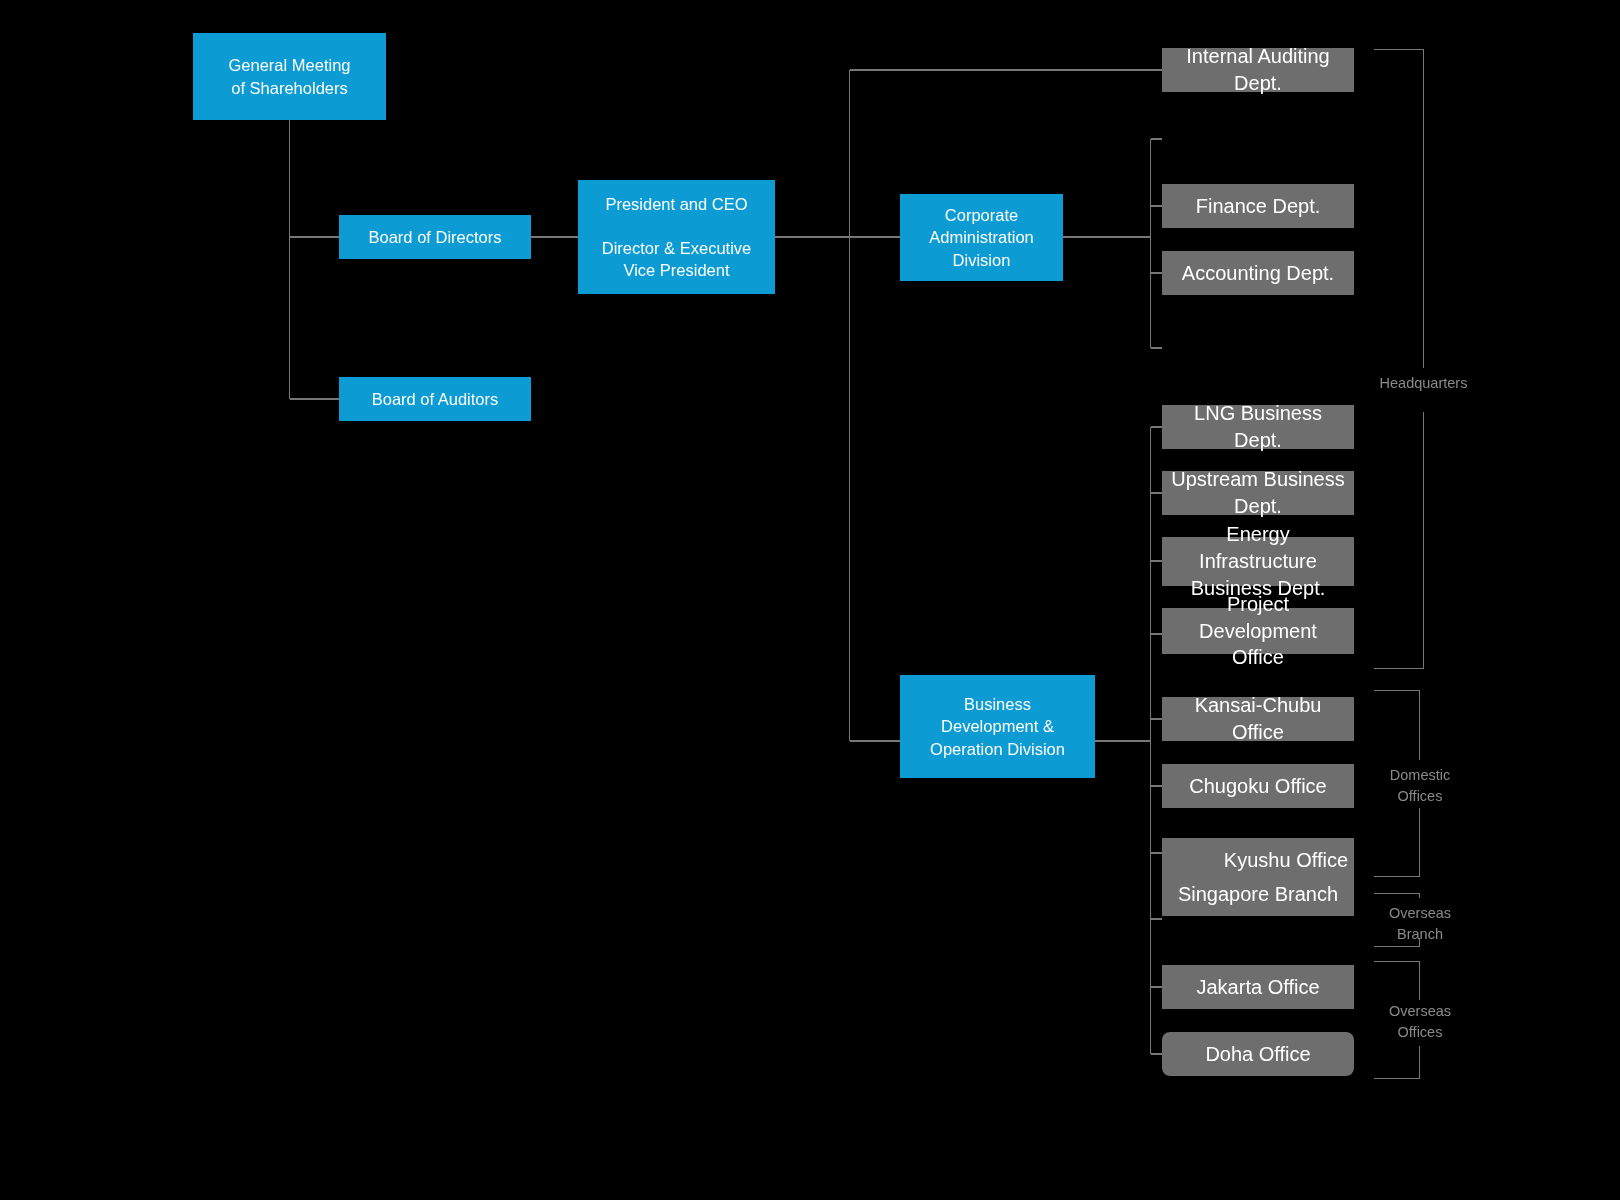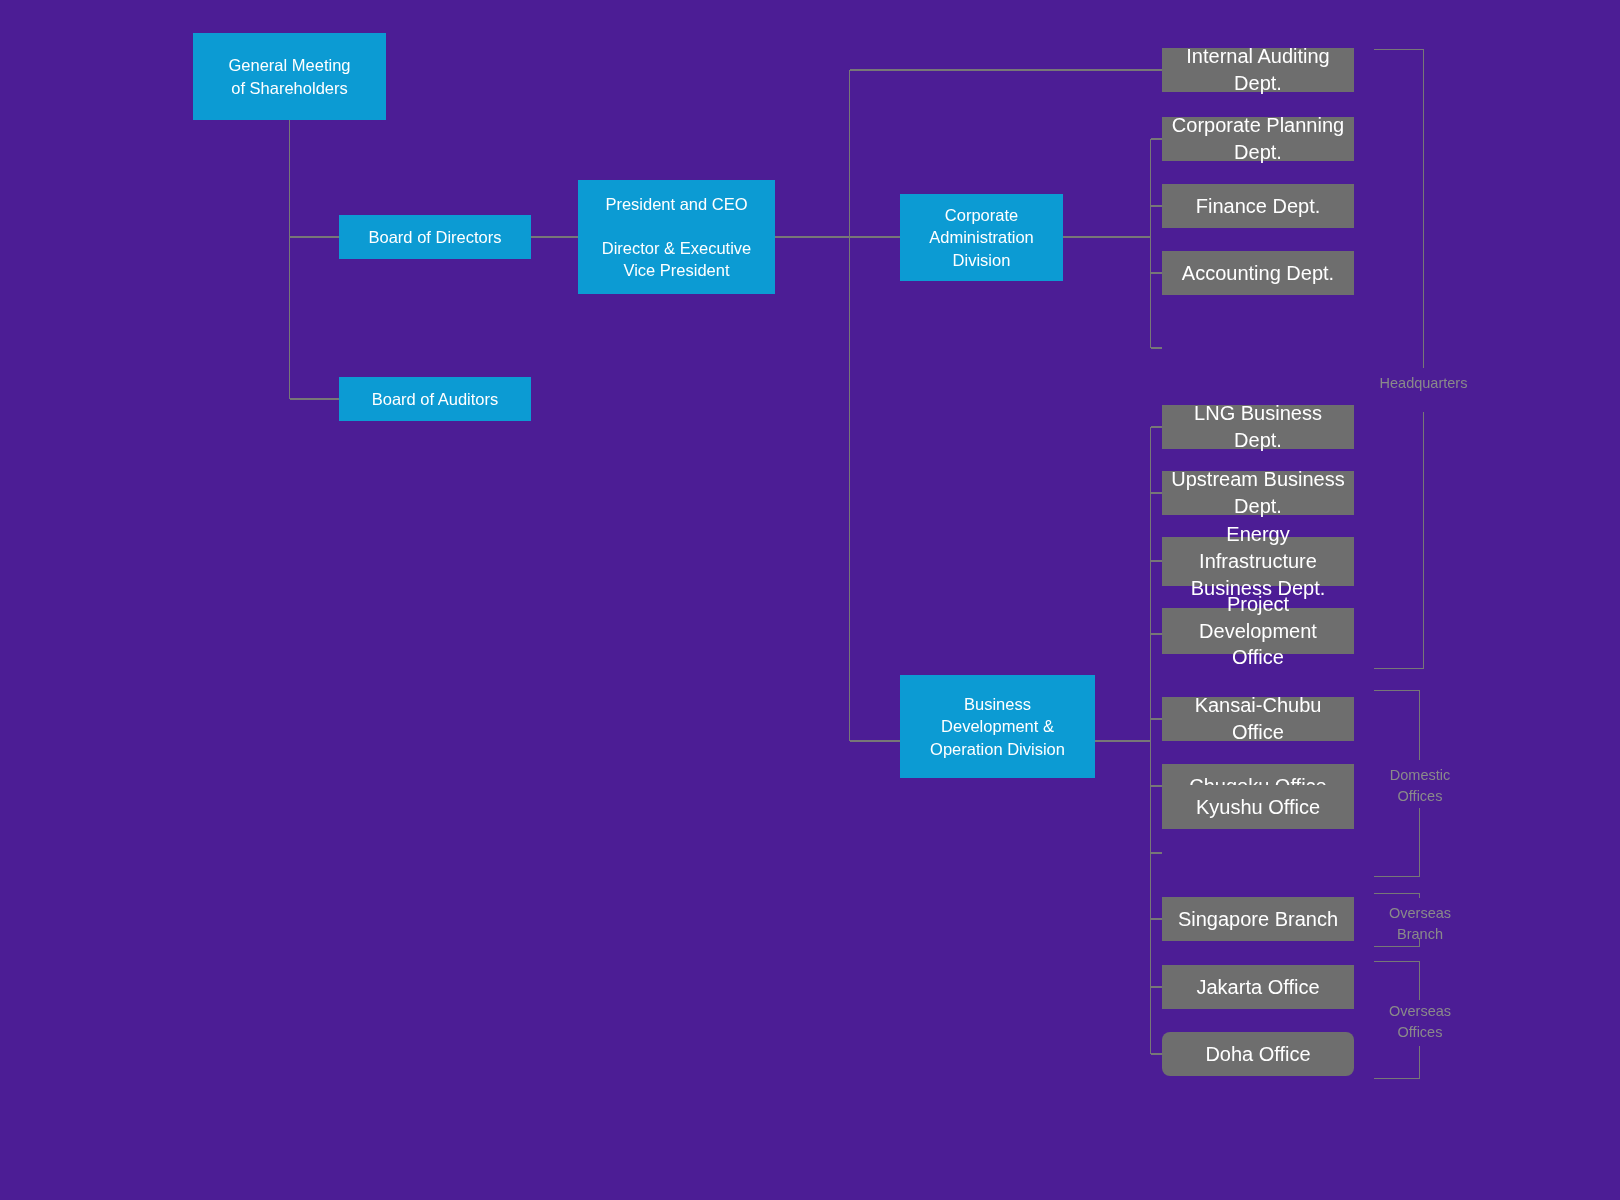--- a/index.html
+++ b/index.html
@@ -8,21 +8,21 @@
     background: #ffffff;
   }
   body {
     font-family: "Liberation Sans", sans-serif;
     -webkit-font-smoothing: antialiased;
   }
   #chart-root {
     position: relative;
     width: 1620px;
     height: 1200px;
-    background: #4c1d95;
+    background: #000000;
     overflow: hidden;
   }
   #edge-layer {
     position: absolute;
     left: 0;
     top: 0;
     width: 1620px;
     height: 1200px;
     pointer-events: none;
   }
@@ -146,23 +146,20 @@
   <div class="node node-blue" style="left:900px; top:675px; width:195px; height:103px;">
     <span class="node-label">Business
 Development &amp;
 Operation Division</span>
   </div>
 
   <div class="node node-gray" style="left:1162px; top:48px; width:192px; height:44px;">
     <span class="node-label">Internal Auditing Dept.</span>
   </div>
 
-  <div class="node node-gray" style="left:1162px; top:117px; width:192px; height:44px;">
-    <span class="node-label">Corporate Planning Dept.</span>
-  </div>
 
   <div class="node node-gray" style="left:1162px; top:184px; width:192px; height:44px;">
     <span class="node-label">Finance Dept.</span>
   </div>
 
   <div class="node node-gray" style="left:1162px; top:251px; width:192px; height:44px;">
     <span class="node-label">Accounting Dept.</span>
   </div>
 
 
@@ -185,25 +182,25 @@
   </div>
 
   <div class="node node-gray" style="left:1162px; top:697px; width:192px; height:44px;">
     <span class="node-label">Kansai-Chubu Office</span>
   </div>
 
   <div class="node node-gray" style="left:1162px; top:764px; width:192px; height:44px;">
     <span class="node-label">Chugoku Office</span>
   </div>
 
-  <div class="node node-gray" style="left:1162px; top:785px; width:192px; height:44px;">
+  <div class="node node-gray" style="left:1162px; top:838px; width:192px; height:44px;justify-content:flex-end;">
     <span class="node-label">Kyushu Office</span>
   </div>
 
-  <div class="node node-gray" style="left:1162px; top:897px; width:192px; height:44px;">
+  <div class="node node-gray" style="left:1162px; top:872px; width:192px; height:44px;">
     <span class="node-label">Singapore Branch</span>
   </div>
 
   <div class="node node-gray" style="left:1162px; top:965px; width:192px; height:44px;">
     <span class="node-label">Jakarta Office</span>
   </div>
 
   <div class="node node-gray" style="left:1162px; top:1032px; width:192px; height:44px;border-radius:8px;">
     <span class="node-label">Doha Office</span>
   </div>

